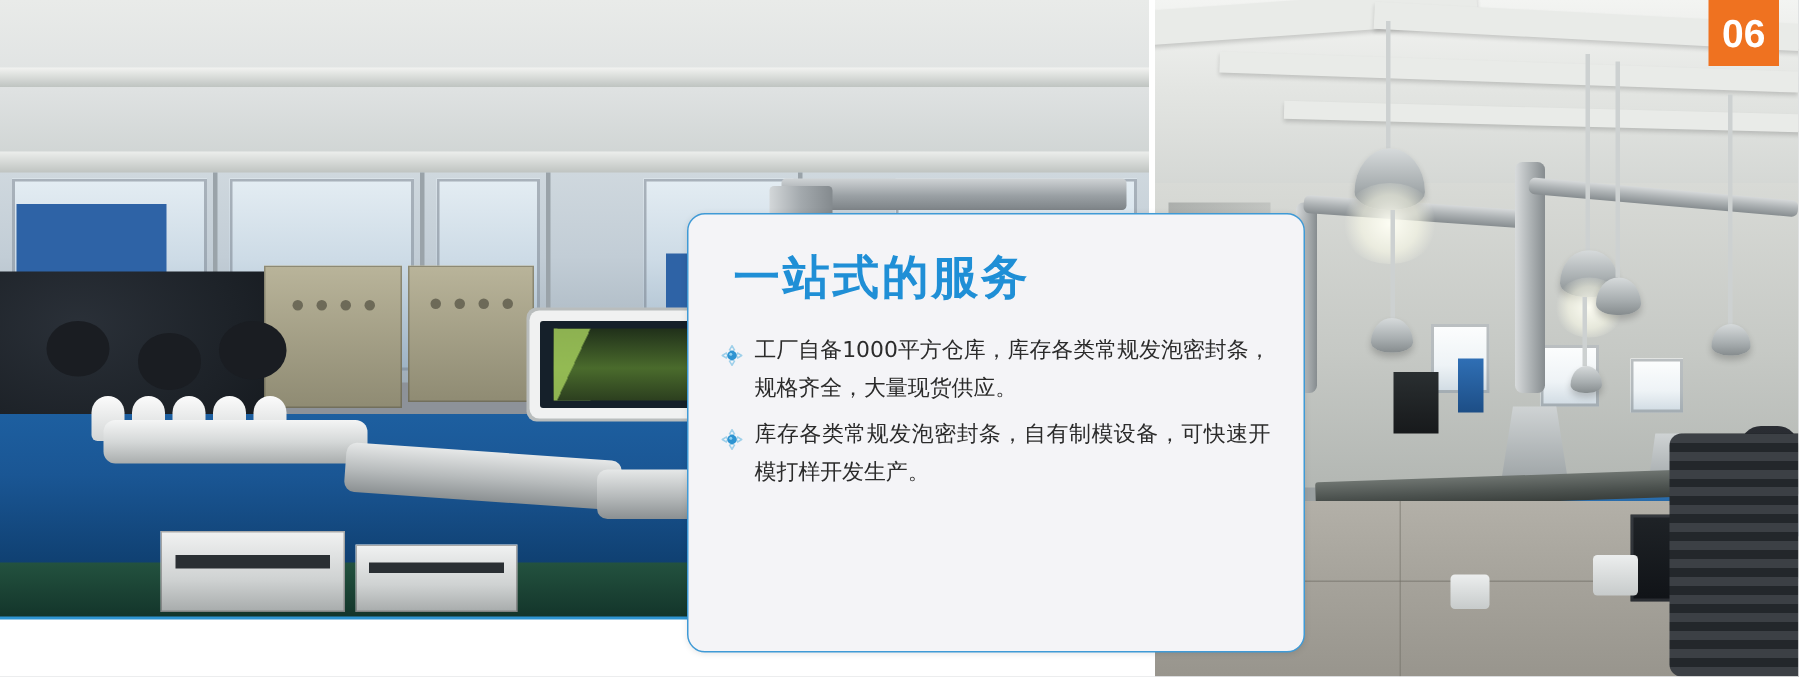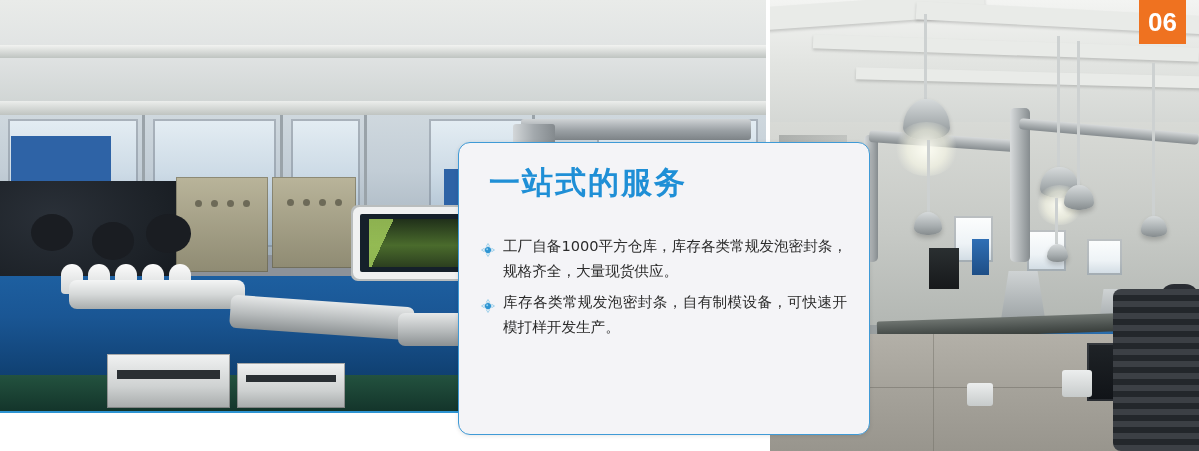--- a/index.html
+++ b/index.html
@@ -284,24 +284,24 @@
     z-index: 5;
     box-shadow: 0 1px 4px rgba(0,0,0,.10);
   }
   .card-title {
     margin: 26px 16px 0 30px;
     font-size: 31px;
     font-weight: bold;
     color: #1f8fd6;
     letter-spacing: 2px;
     line-height: 1;
-    font-family: Liberation Mono, monospace;
+    font-family: Liberation Sans, sans-serif;
   }
   .bullets {
-    margin: 34px 22px 0 22px;
+    margin: 22px 22px 0 22px;
     padding: 0;
     list-style: none;
   }
   .bullet {
     position: relative;
     padding-left: 22px;
     margin-bottom: 7px;
     font-size: 14.6px;
     line-height: 1.68;
     color: #2b2b2b;

